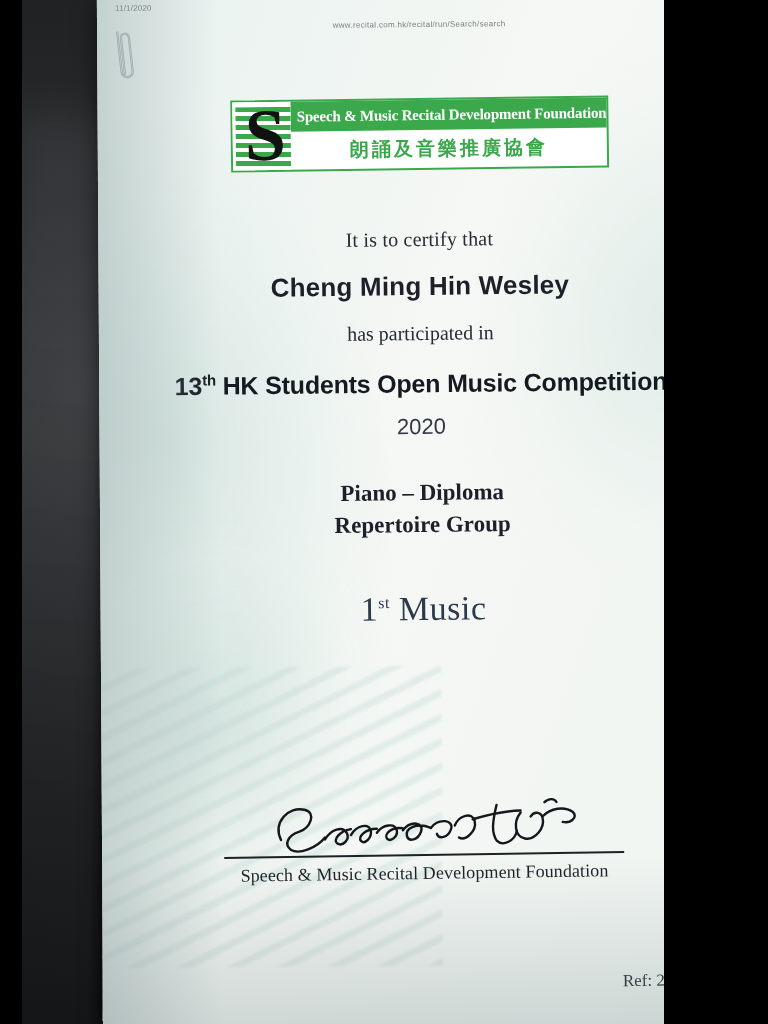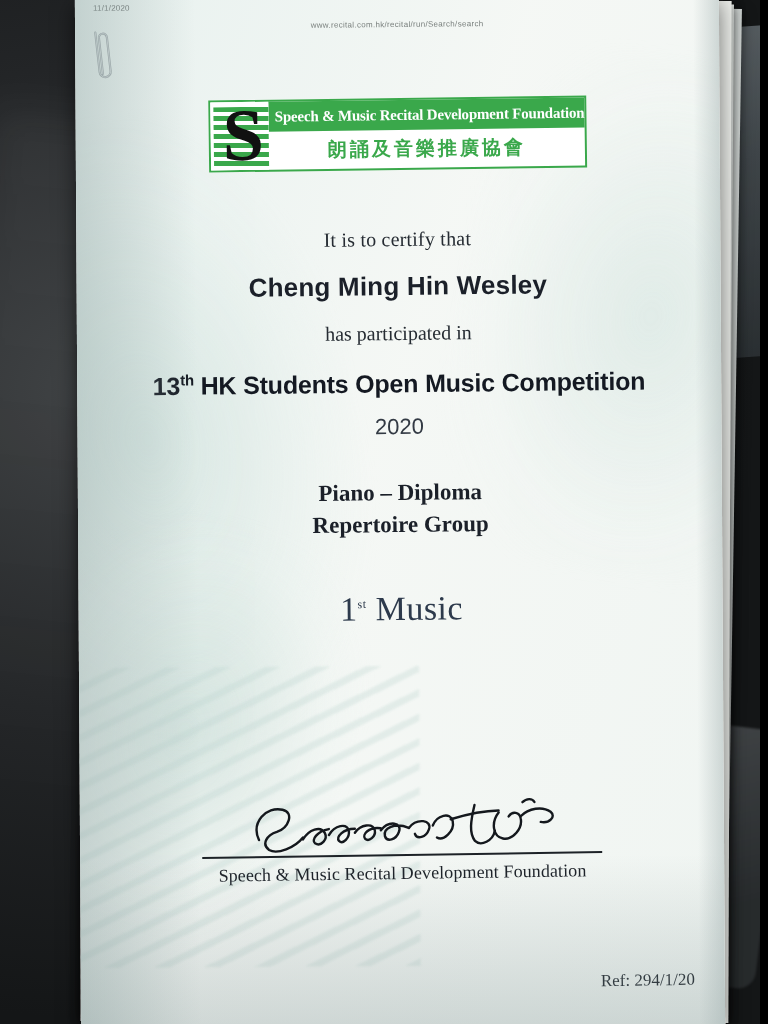--- a/index.html
+++ b/index.html
@@ -2,25 +2,26 @@
 <html><head>
 <meta charset="utf-8">
 <style>
   html, body {
     margin: 0;
     padding: 0;
     background: #000;
   }
   #page {
     position: relative;
-    width: 760px;
+    width: 642px;
     height: 1024px;
     overflow: hidden;
     background: #171a1c;
     font-family: "Liberation Serif", serif;
+    margin-left: 22px;
   }
 
   
   .bg-desk {
     position: absolute;
     inset: 0;
     background:
       radial-gradient(ellipse at 12% 38%, #3a3d3f 0%, #232527 36%, #141617 70%),
       linear-gradient(100deg, #202325 0%, #121415 55%, #0d0f10 100%);
   }
@@ -299,21 +300,21 @@
     font-weight: 700;
     color: #1b2029;
   }
   .line-place {
     margin-top: 52px;
     font-size: 34px;
     color: #2d3a4c;
     letter-spacing: 0.5px;
   }
   .line-place sup {
-    font-size: 12px;
+    font-size: 16px;
     vertical-align: super;
   }
 
   
   .sig-block {
     position: absolute;
     left: 50%;
     top: 800px;
     transform: translateX(-50%) rotate(-0.5deg);
     width: 420px;

